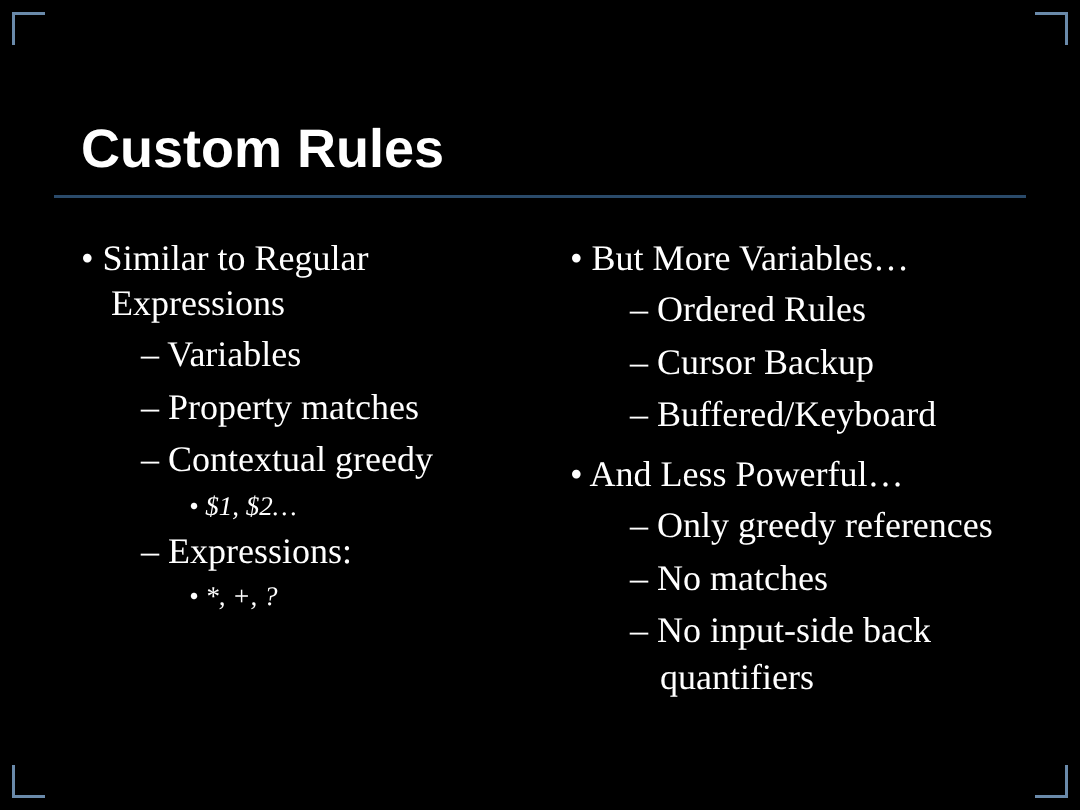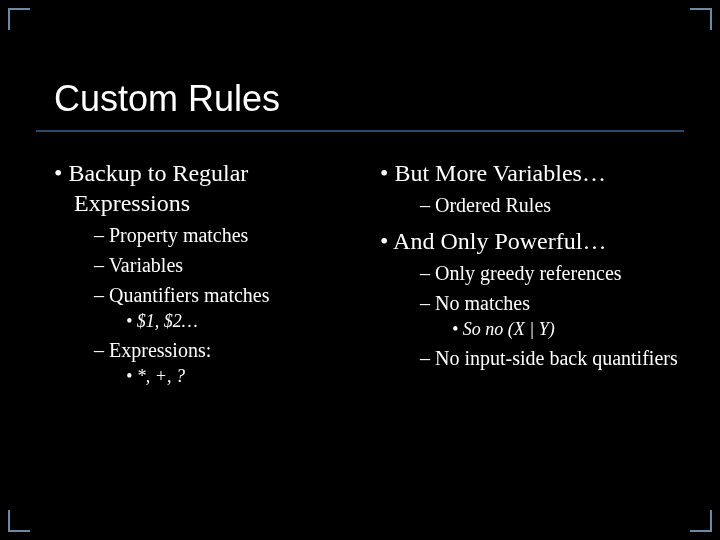--- a/index.html
+++ b/index.html
@@ -18,21 +18,21 @@
     color: #fff;
     font-family: "Times New Roman", Times, serif;
     box-sizing: border-box;
   }
   .title {
     position: absolute;
     left: 54px;
     top: 78px;
     font-family: Verdana, Geneva, sans-serif;
     font-size: 36px;
-    font-weight: 400;
+    font-weight: 700;
     color: #fff;
     letter-spacing: 0px;
   }
   .underline {
     position: absolute;
     left: 36px;
     top: 130px;
     width: 648px;
     height: 0;
     border-top: 2px solid #2a4a6a;
@@ -52,21 +52,21 @@
     font-size: 24px;
     line-height: 1.25;
     margin: 8px 0 2px 0;
     padding-left: 20px;
     text-indent: -20px;
   }
   .b1::before {
     content: "• ";
   }
   .b2 {
-    font-size: 20px;
+    font-size: 24px;
     line-height: 1.3;
     margin: 4px 0 2px 40px;
     padding-left: 20px;
     text-indent: -20px;
   }
   .b2::before {
     content: "– ";
   }
   .b3 {
     font-size: 18px;
@@ -96,31 +96,32 @@
   <div class="corner-tl"></div>
   <div class="corner-tr"></div>
   <div class="corner-bl"></div>
   <div class="corner-br"></div>
 
   <div class="title">Custom Rules</div>
   <div class="underline"></div>
 
   <div class="columns">
     <div class="col">
-      <div class="b1">Backup to Regular Expressions</div>
+      <div class="b1">Similar to Regular Expressions</div>
+      <div class="b2">Variables</div>
       <div class="b2">Property matches</div>
-      <div class="b2">Variables</div>
-      <div class="b2">Quantifiers matches</div>
+      <div class="b2">Contextual greedy</div>
       <div class="b3">$1, $2…</div>
       <div class="b2">Expressions:</div>
       <div class="b3">*, +, ?</div>
     </div>
     <div class="col">
       <div class="b1">But More Variables…</div>
       <div class="b2">Ordered Rules</div>
-      <div class="b1">And Only Powerful…</div>
+      <div class="b2">Cursor Backup</div>
+      <div class="b2">Buffered/Keyboard</div>
+      <div class="b1">And Less Powerful…</div>
       <div class="b2">Only greedy references</div>
       <div class="b2">No matches</div>
-      <div class="b3">So no (X | Y)</div>
       <div class="b2">No input-side back quantifiers</div>
     </div>
   </div>
 </div>
 
 </body></html>

